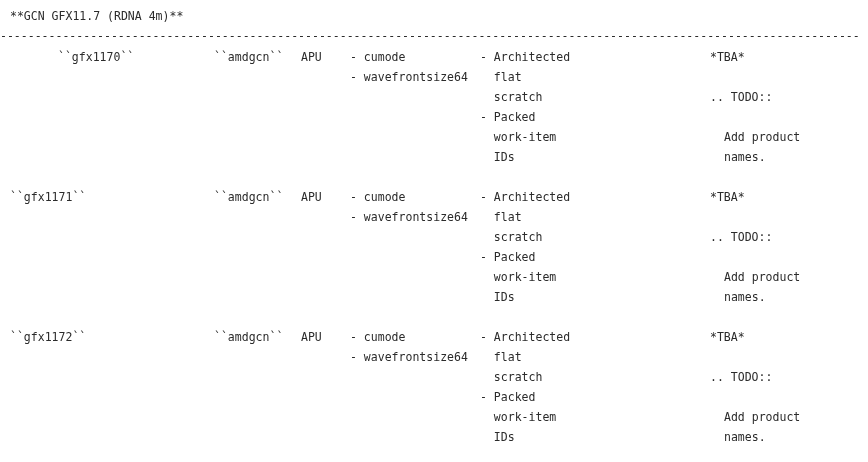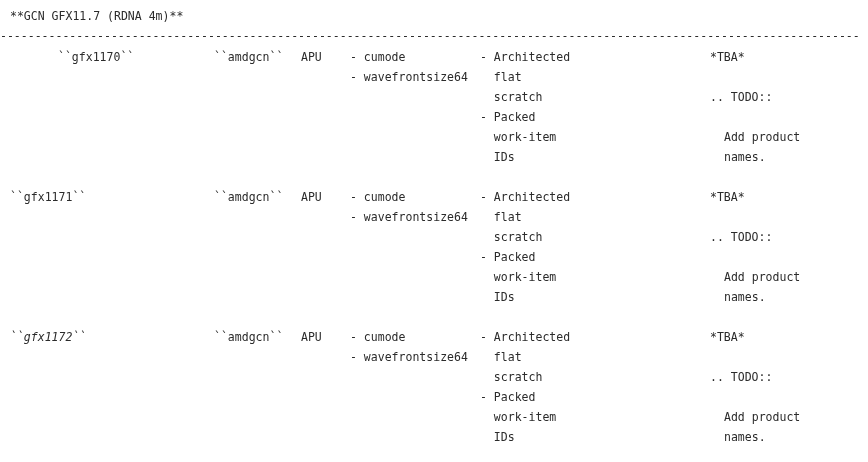--- a/index.html
+++ b/index.html
@@ -123,21 +123,21 @@
       <span class="cell" style="left:724px;">Add product</span>
     </div>
     <div class="line" style="top:287px;">
       <span class="cell" style="left:480px;">  IDs</span>
       <span class="cell" style="left:724px;">names.</span>
     </div>
   </div>
 
   <div class="blk">
     <div class="line" style="top:327px;">
-      <span class="cell" style="left:10px;font-style:italic;">``gfx1172``</span>
+      <span class="cell" style="left:10px;">``gfx1172``</span>
       <span class="cell" style="left:214px;">``amdgcn``</span>
       <span class="cell" style="left:301px;">APU</span>
       <span class="cell" style="left:350px;">- cumode</span>
       <span class="cell" style="left:480px;">- Architected</span>
       <span class="cell" style="left:710px;">*TBA*</span>
     </div>
     <div class="line" style="top:347px;">
       <span class="cell" style="left:350px;">- wavefrontsize64</span>
       <span class="cell" style="left:480px;">  flat</span>
     </div>

